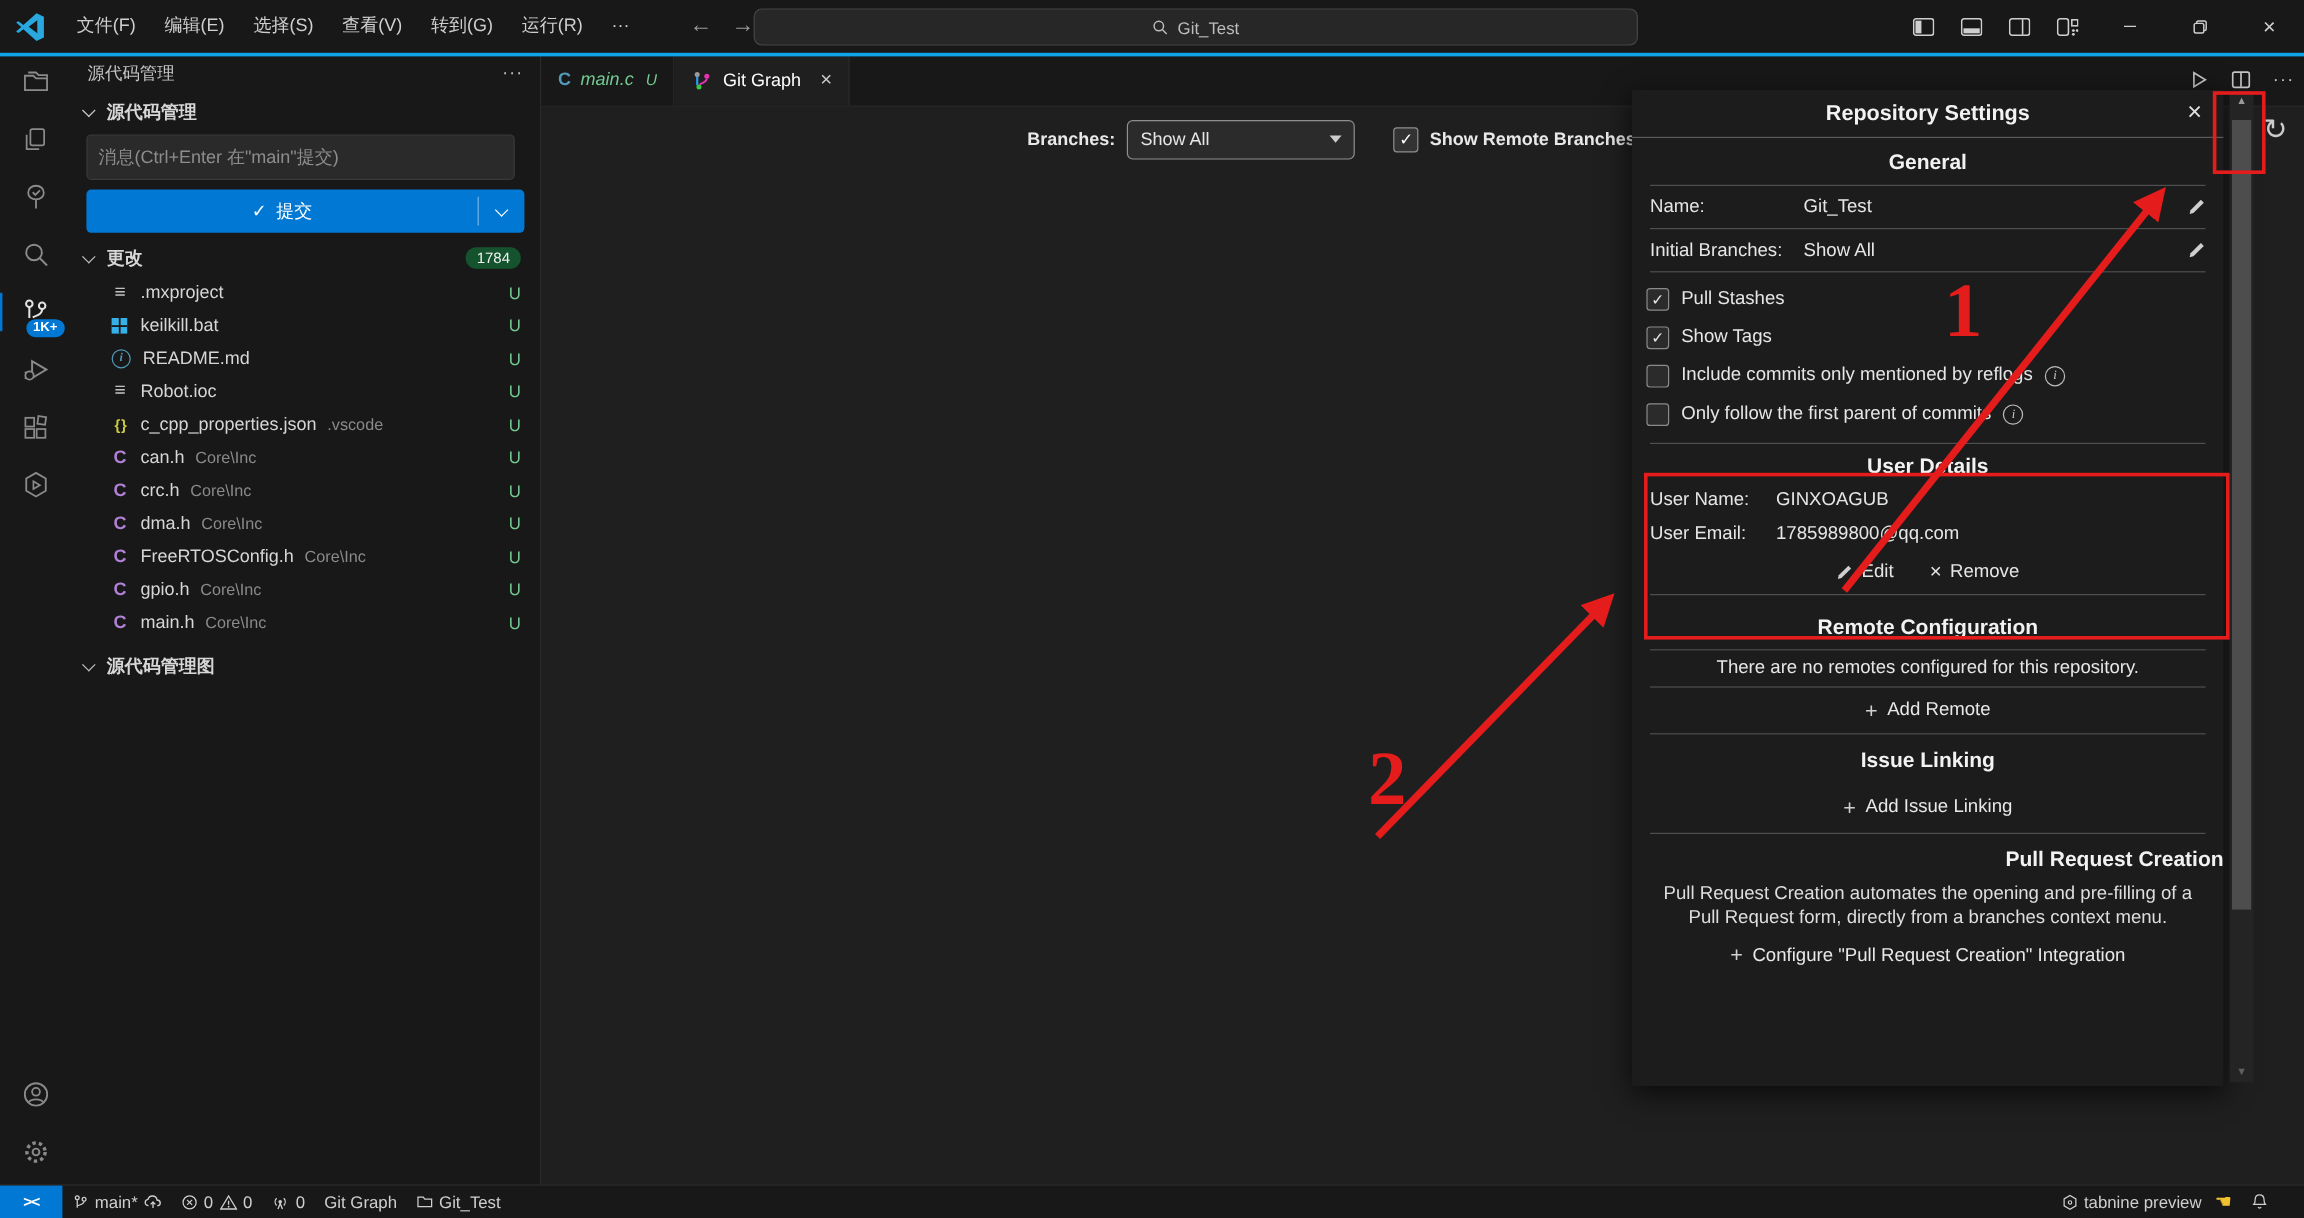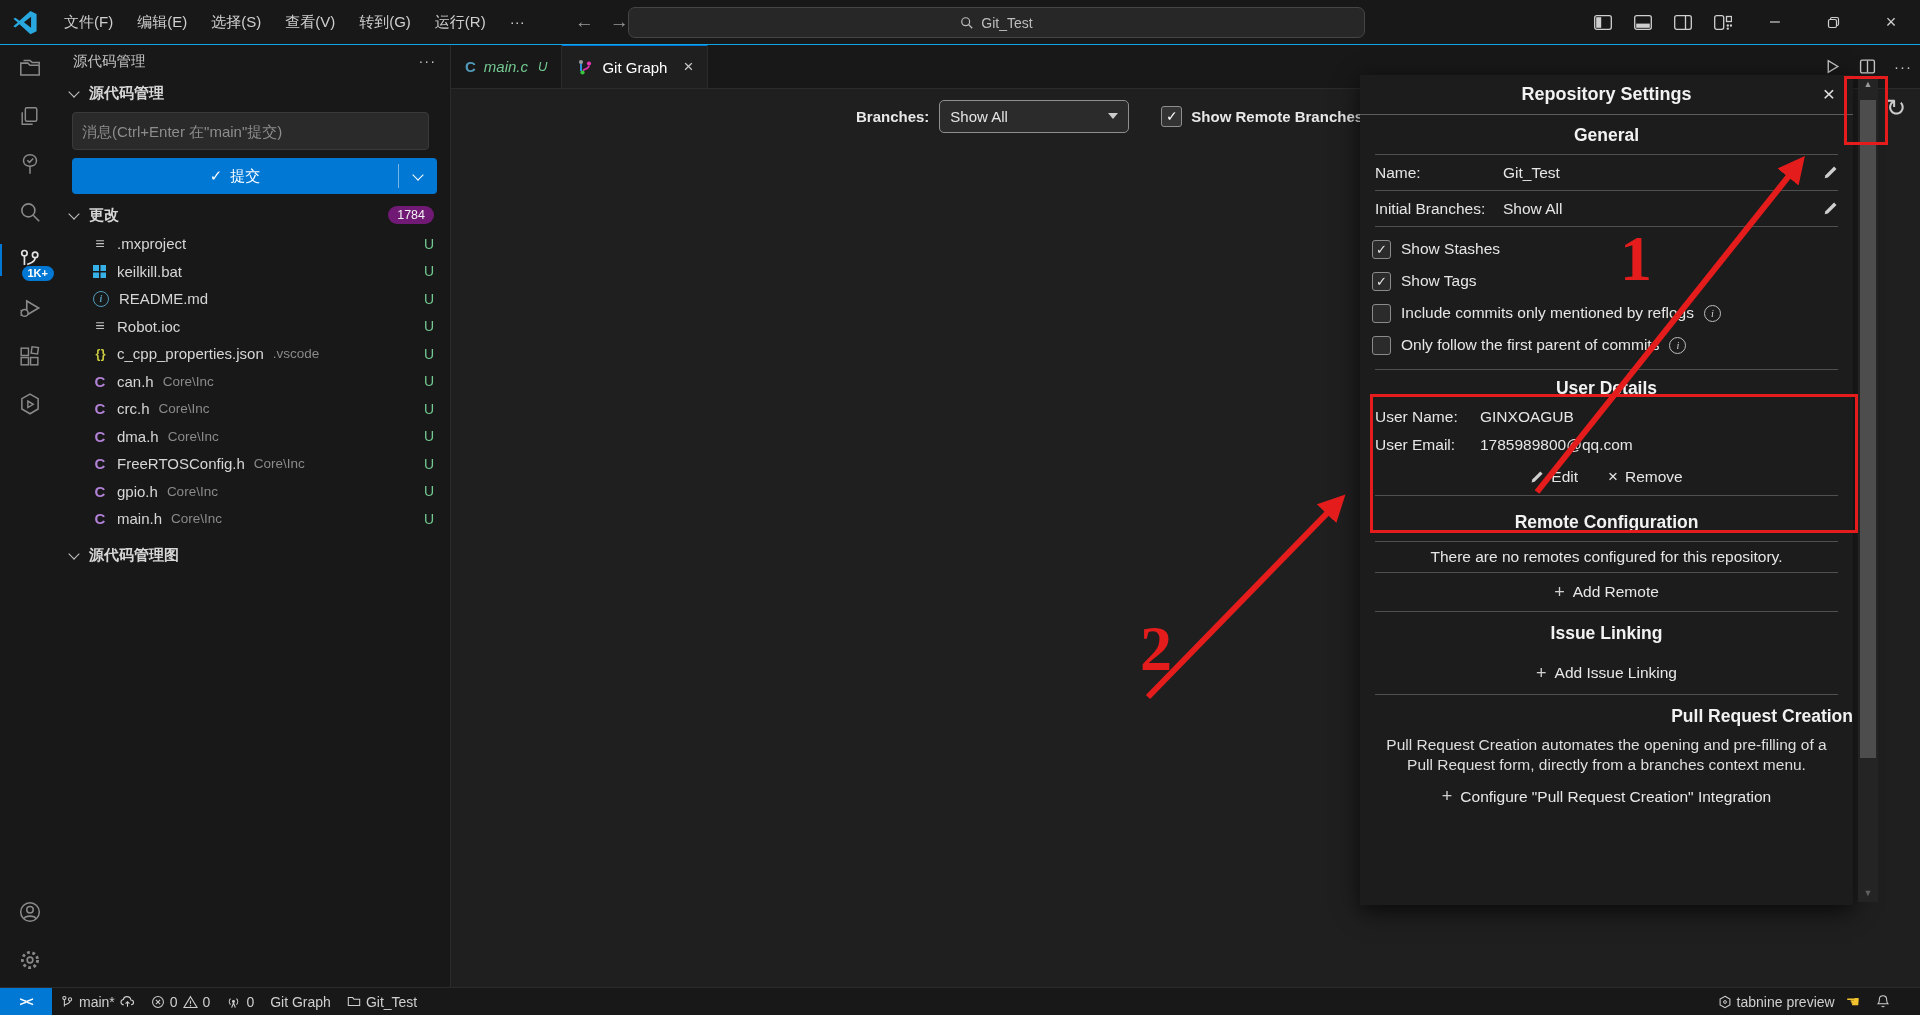--- a/index.html
+++ b/index.html
@@ -2,21 +2,21 @@
 <html><head>
 <meta charset="utf-8">
 <style>
   html,body{margin:0;padding:0;background:#000;}
   .app{position:relative;width:1920px;height:1015px;background:#1f1f1f;overflow:hidden;
        font-family:"Liberation Sans",sans-serif;color:#cccccc;font-size:15px;}
   svg{display:block}
 
   
   .titlebar{position:absolute;left:0;top:0;width:1920px;height:44px;background:#181818;
-            border-bottom:1px solid #0ea5e9;display:flex;align-items:center;z-index:6;}
+            border-bottom:3px solid #0ea5e9;display:flex;align-items:center;z-index:6;}
   .vscode-logo{width:26px;height:26px;margin:0 14px 0 12px;}
   .menu-item{padding:0 12px;height:30px;line-height:30px;border-radius:5px;color:#cfcfcf;font-size:15px;cursor:default;}
   .nav-arrows{display:flex;gap:16px;margin-left:38px;color:#9a9a9a;font-size:19px;}
   .cmd-center{position:absolute;left:628px;top:7px;width:735px;height:29px;background:#272727;
               border:1px solid #454545;border-radius:7px;display:flex;align-items:center;justify-content:center;
               color:#bdbdbd;font-size:14px;gap:7px;}
   .win-icons{position:absolute;right:188px;top:0;height:44px;display:flex;align-items:center;gap:22px;}
   .win-ctrls{position:absolute;right:0;top:0;height:44px;display:flex;}
   .win-ctrl{width:58px;height:44px;display:flex;align-items:center;justify-content:center;color:#cfcfcf;}
 
@@ -41,21 +41,21 @@
             border-radius:4px;color:#cccccc;font-size:15px;padding:0 9px;font-family:"Liberation Sans",sans-serif;}
   .sb-input::placeholder{color:#8d8d8d;}
   .commit-btn{margin:8px 13px 6px 13px;width:365px;height:36px;background:#0078d4;border-radius:4px;
               display:flex;align-items:center;color:#ffffff;font-size:15px;}
   .commit-main{flex:1;display:flex;align-items:center;justify-content:center;gap:8px;}
   .commit-sep{width:1px;height:24px;background:rgba(255,255,255,.45);}
   .commit-drop{width:38px;display:flex;align-items:center;justify-content:center;}
   .commit-drop .chev{border-color:#fff;}
   .changes-row{height:30px;display:flex;align-items:center;gap:8px;padding:0 8px;margin-top:4px;}
   .changes-label{font-weight:700;color:#d7d7d7;flex:1;}
-  .count-badge{background:#701a75;color:#f2f2f2;font-size:12.5px;border-radius:11px;padding:2px 9px;margin-right:8px;}
+  .count-badge{background:#14532d;color:#f2f2f2;font-size:12.5px;border-radius:11px;padding:2px 9px;margin-right:8px;}
   .file-row{height:27.5px;display:flex;align-items:center;padding-left:31px;padding-right:16px;}
   .fi{width:20px;flex:none;display:flex;align-items:center;justify-content:center;font-size:15px;}
   .fi.lines{color:#c0c0c0;font-size:16px;}
   .fi.c{color:#b180d7;font-weight:700;}
   .fi.json{color:#cbcb41;font-weight:700;font-size:12.5px;letter-spacing:-1px;}
   .fi-win{width:13px;height:13px;flex:none;margin:0 4px 0 3px;background:
       linear-gradient(#181818,#181818) 50% 0/1.5px 100% no-repeat,
       linear-gradient(#181818,#181818) 0 50%/100% 1.5px no-repeat,#35b1e8;}
   .circle-i{width:14px;height:14px;flex:none;border:1.4px solid #519aba;border-radius:50%;color:#519aba;
             font-size:10px;font-weight:700;display:flex;align-items:center;justify-content:center;margin:0 3px;
@@ -446,21 +446,21 @@
       <span class="v">Show All</span>
       <svg class="pencil" width="15" height="15" viewBox="0 0 16 16">
         <path d="M11.8 1.6l2.6 2.6-9.2 9.2-3.4.8.8-3.4z" fill="#cfcfcf"></path>
       </svg>
     </div>
     <div class="dlg-div"></div>
 
     <div style="margin-top:6px;">
       <div class="chk-row">
         <span class="dchk">✓</span>
-        <span>Show Stashes</span>
+        <span>Pull Stashes</span>
       </div>
       <div class="chk-row">
         <span class="dchk">✓</span>
         <span>Show Tags</span>
       </div>
       <div class="chk-row">
         <span class="dchk"></span>
         <span>Include commits only mentioned by reflogs</span>
         <span class="info-i">i</span>
       </div>

